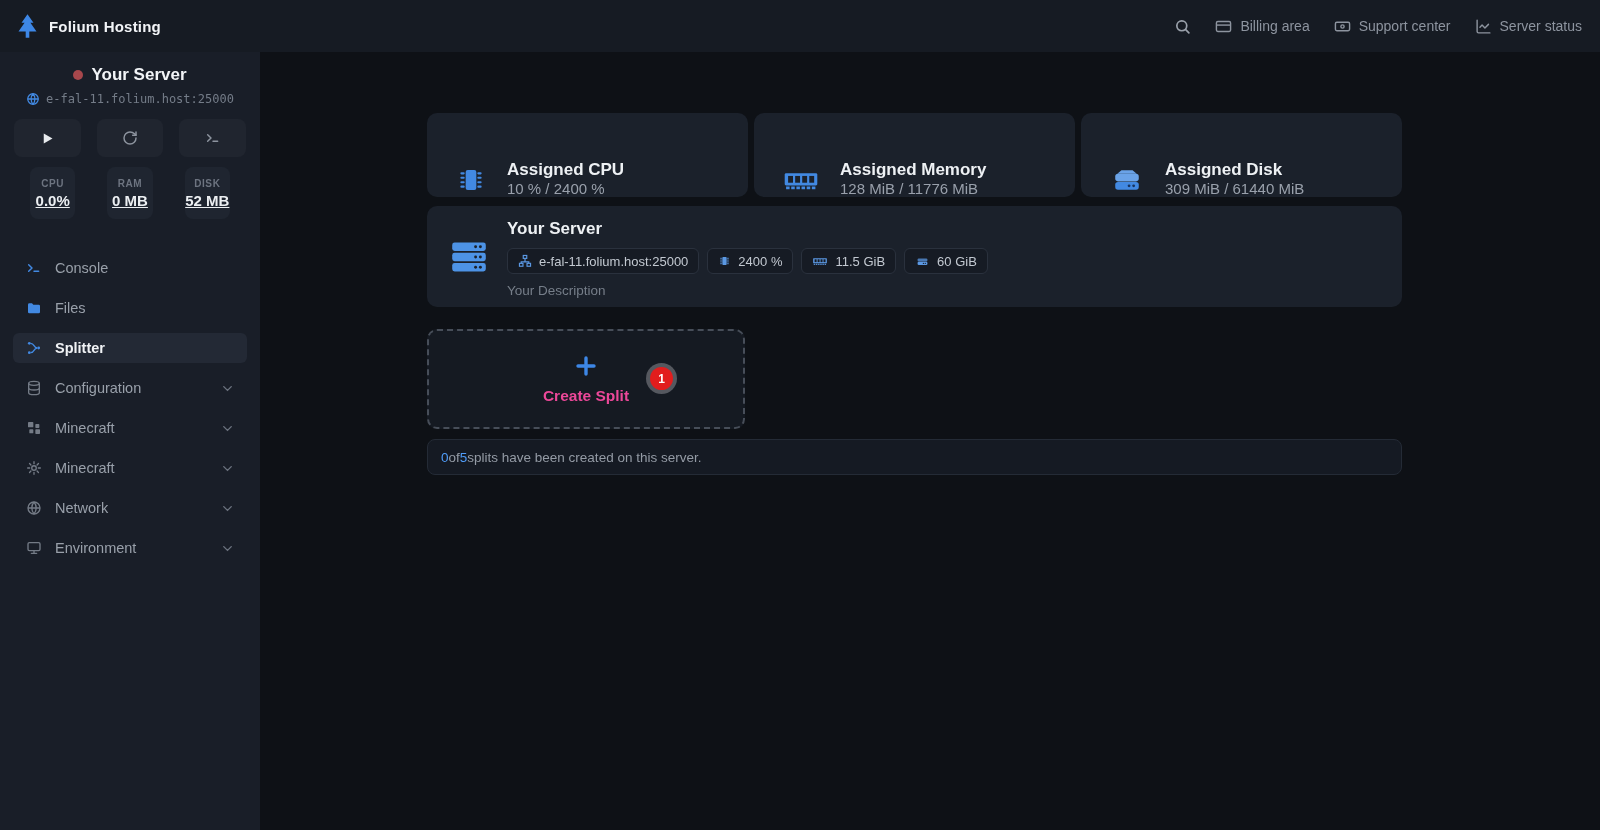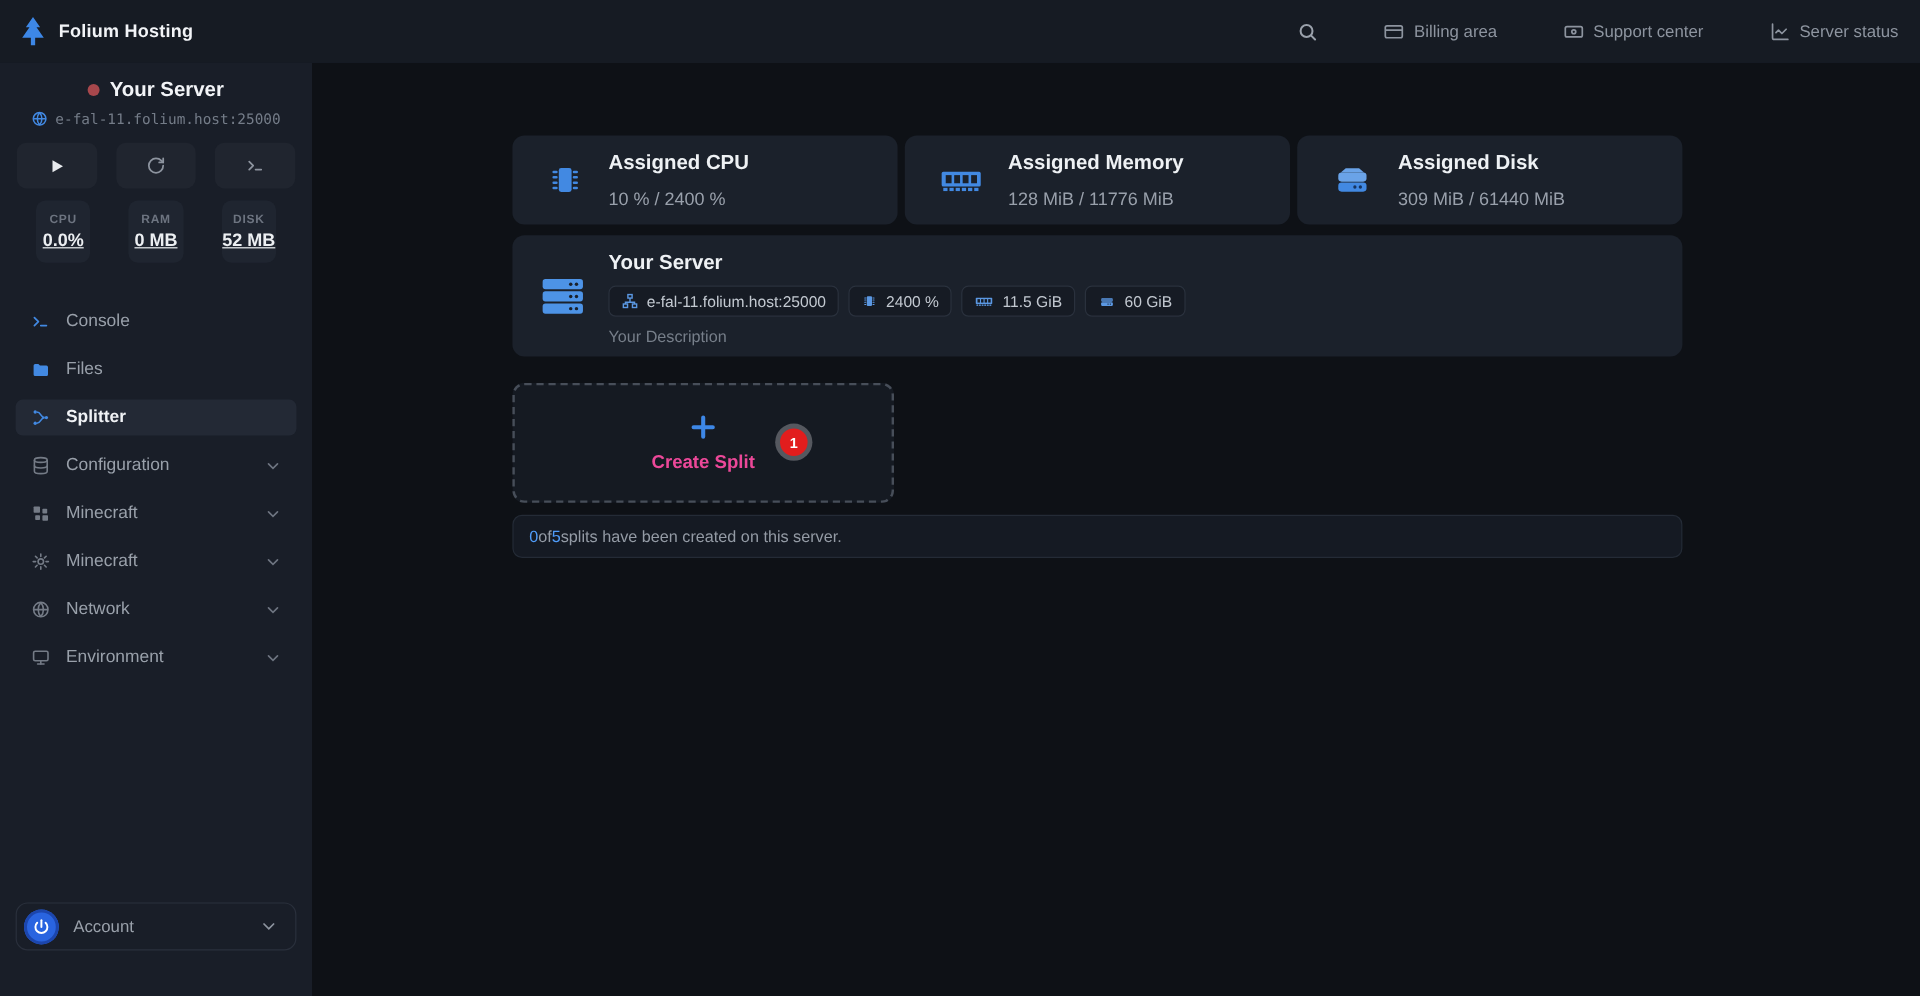--- a/index.html
+++ b/index.html
@@ -5,21 +5,21 @@
   * { margin:0; padding:0; box-sizing:border-box; }
   html,body { width:1600px; height:830px; overflow:hidden; }
   body { background:#0e1116; font-family:"Liberation Sans", sans-serif; color:#e8ebee; }
 
   
   .topbar { position:fixed; top:0; left:0; width:1600px; height:52px; background:#161b23;
             display:flex; align-items:center; justify-content:space-between; padding:0 18px 0 14px; z-index:5; }
   .brand { display:flex; align-items:center; gap:8px; cursor:pointer; }
   .brand-title { font-size:15px; font-weight:700; color:#f2f4f7; letter-spacing:.2px;text-align:right; }
   .topbar-right { display:flex; align-items:center; gap:24px; }
-  .tb-item { display:flex; align-items:center; gap:8px; color:#8d949f; font-size:14px; cursor:pointer;margin-left:31px; }
+  .tb-item { display:flex; align-items:center; gap:8px; color:#8d949f; font-size:14px; cursor:pointer; }
   .tb-item svg { flex:0 0 auto; }
   .tb-search { color:#9aa1ab; cursor:pointer; display:flex; }
 
   
   .sidebar { position:fixed; top:52px; left:0; width:260px; height:778px; background:#191e28;
              display:flex; flex-direction:column; }
   .server-head { padding-top:13px; text-align:center; }
   .server-title { display:flex; align-items:center; justify-content:center; gap:8px;
                   font-size:17px; font-weight:700; color:#f2f4f7; }
   .status-dot { width:10px; height:10px; border-radius:50%; background:#a7474c; display:inline-block; }
@@ -49,25 +49,25 @@
   .avatar { width:29px; height:29px; border-radius:50%; background:#2964e0;
             box-shadow:inset 0 0 0 2.5px #1c46ad; display:flex; align-items:center; justify-content:center; }
   .account-label { color:#9aa1ab; font-size:14px; }
   .account .chev { margin-left:auto; margin-right:8px; color:#8d949f; display:flex; }
 
   
   .main { margin-left:260px; width:1340px; height:830px; padding-top:52px; }
   .content { width:975px; margin-left:167px; padding-top:61px; }
 
   .stat-cards { display:flex; gap:6px; }
-  .card { flex:1; height:74px; background:#1b212b; border-radius:10px;
-          display:flex; align-items:center; padding-left:28px; gap:20px; }
+  .card { flex:1; height:84px; background:#1b212b; border-radius:10px;
+          display:flex; align-items:flex-end; padding-left:28px; gap:20px; }
   .card-icon { color:#4289e2; display:flex; }
   .card-title { font-size:17px; font-weight:700; color:#eef1f4; }
-  .card-value { font-size:15px; color:#99a0ab; margin-top:12px; }
+  .card-value { font-size:15px; color:#99a0ab; margin-top:0; }
 
   .server-card { margin-top:9px; height:101px; background:#1b212b; border-radius:10px;
                  display:flex; padding-left:24px; }
   .server-icon-col { display:flex; align-items:center; color:#4d93e6; }
   .server-body { margin-left:20px; padding-top:13px; }
   .server-name { font-size:17px; font-weight:700; color:#eef1f4; }
   .chip-row { display:flex; gap:8px; margin-top:9px; }
   .chip { height:26px; display:flex; align-items:center; gap:7px; padding:0 10px;
           background:#161b24; border:1px solid #2a313d; border-radius:6px;
           font-size:13px; color:#c3c9d1; }
@@ -301,36 +301,20 @@
       <span class="chev">
         <svg width="15" height="15" viewBox="0 0 24 24" fill="none" stroke="currentColor" stroke-width="2.2" stroke-linecap="round">
             <path d="m6 9 6 6 6-6"></path>
           </svg>
       </span>
     </div>
   </nav>
 
   <div class="sidebar-spacer"></div>
 
-  <div class="account">
-    <span class="avatar">
-      <span style="display:flex;">
-        <svg width="15" height="15" viewBox="0 0 24 24" fill="none" stroke="#ffffff" stroke-width="2.6" stroke-linecap="round">
-            <path d="M12 3v9"></path>
-            <path d="M17.6 6.3a8 8 0 1 1-11.2 0"></path>
-          </svg>
-      </span>
-    </span>
-    <span class="account-label">Account</span>
-    <span class="chev">
-      <svg width="16" height="16" viewBox="0 0 24 24" fill="none" stroke="currentColor" stroke-width="2.2" stroke-linecap="round">
-          <path d="m6 9 6 6 6-6"></path>
-        </svg>
-    </span>
-  </div>
 </aside>
 
 <main class="main">
   <div class="content">
 
     <div class="stat-cards">
       <div class="card">
         <span class="card-icon">
           <svg width="32" height="34" viewBox="0 0 24 24" fill="none">
               <rect x="8" y="4.5" width="8" height="15" rx="1.5" fill="#4289e2"></rect>

